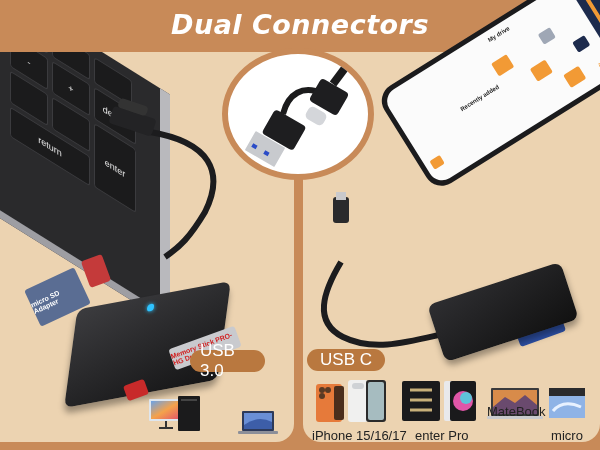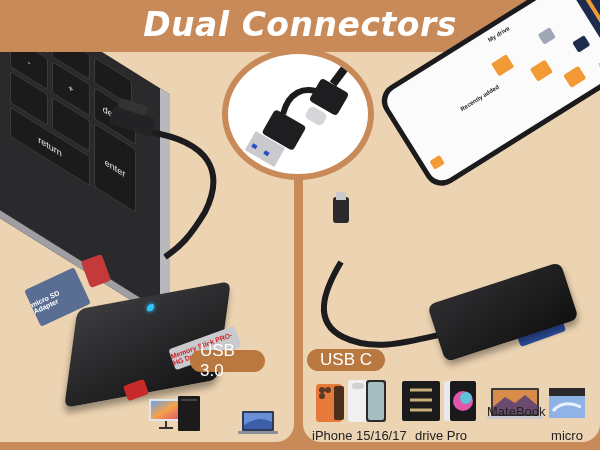--- a/index.html
+++ b/index.html
@@ -6,21 +6,21 @@
     html, body { width: 600px; height: 450px; overflow: hidden; }
     body {
       background: #c88a58;
       font-family: "Liberation Sans", sans-serif;
       position: relative;
     }
     .title {
       position: absolute; left: 0; top: 0; width: 600px; height: 48px;
       display: flex; align-items: center; justify-content: center;
       color: #ffffff; font-family: "DejaVu Sans", sans-serif;
-      font-weight: bold; font-style: italic; font-size: 33px; letter-spacing: 0.5px;
+      font-weight: bold; font-style: italic; font-size: 27px; letter-spacing: 0.5px;
     }
     .panel {
       position: absolute; top: 52px; height: 390px;
       background: #ecd3b1; overflow: hidden;
     }
     .panel.left { left: 0; width: 294px; border-radius: 0 0 18px 0; }
     .panel.right { left: 303px; width: 297px; border-radius: 18px 18px 0 18px; }
     .panel.right { border-bottom-right-radius: 18px; }
 
     
@@ -204,21 +204,21 @@
 <div class="dev" style="left:402px;top:380px;">
   <svg width="75" height="42" viewBox="0 0 75 42">
     <rect x="0" y="1" width="38" height="40" rx="2" fill="#1a1a1c"></rect>
     <path d="M8 10 H30 M8 20 H30 M8 30 H30" stroke="#c8b07a" stroke-width="3" fill="none"></path>
     <rect x="42" y="1" width="10" height="40" rx="2" fill="#e9e9ec"></rect>
     <rect x="48" y="1" width="26" height="40" rx="2" fill="#1a1a1c"></rect>
     <circle cx="61" cy="21" r="10" fill="#e056a8"></circle>
       <circle cx="64" cy="18" r="6" fill="#5ec3d9"></circle>
   </svg>
 </div>
-<div class="device-label" style="left:415px;top:428px;width:50px;">drive Pro</div>
+<div class="device-label" style="left:415px;top:428px;width:50px;">enter Pro</div>
 
 <div class="dev" style="left:487px;top:387px;">
   <svg width="56" height="34" viewBox="0 0 56 34">
     <rect x="4" y="1" width="48" height="28" rx="1" fill="#3a3a3c"></rect>
     <rect x="6" y="3" width="44" height="24" fill="#d88b4a"></rect>
     <path d="M6 20 L18 10 L28 16 L38 8 L50 18 L50 27 L6 27 Z" fill="#6a4a6e"></path>
     <rect x="0" y="29" width="56" height="3" rx="1" fill="#c9cacd"></rect>
   </svg>
 </div>
 <div class="device-label" style="left:487px;top:404px;width:56px;">MateBook</div>

